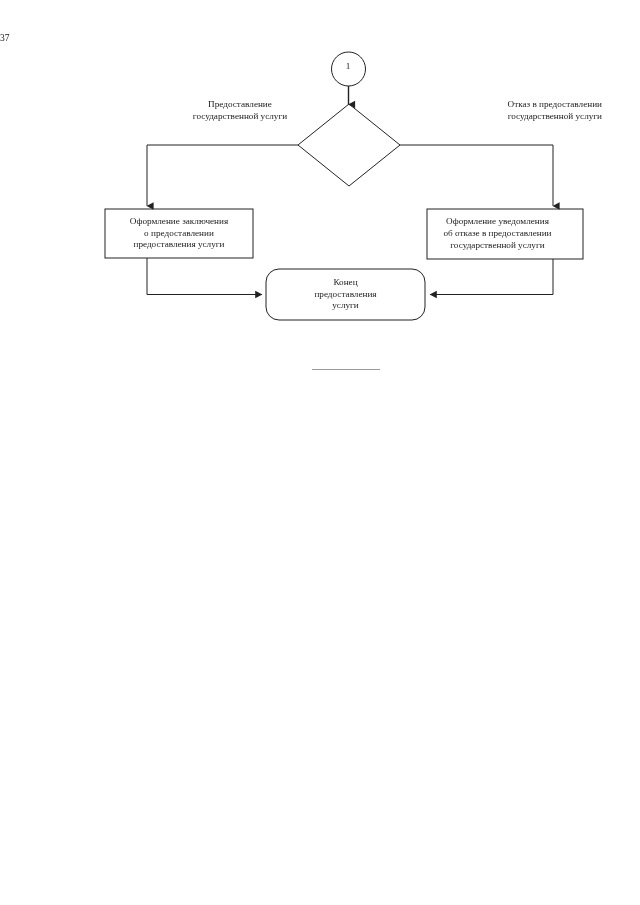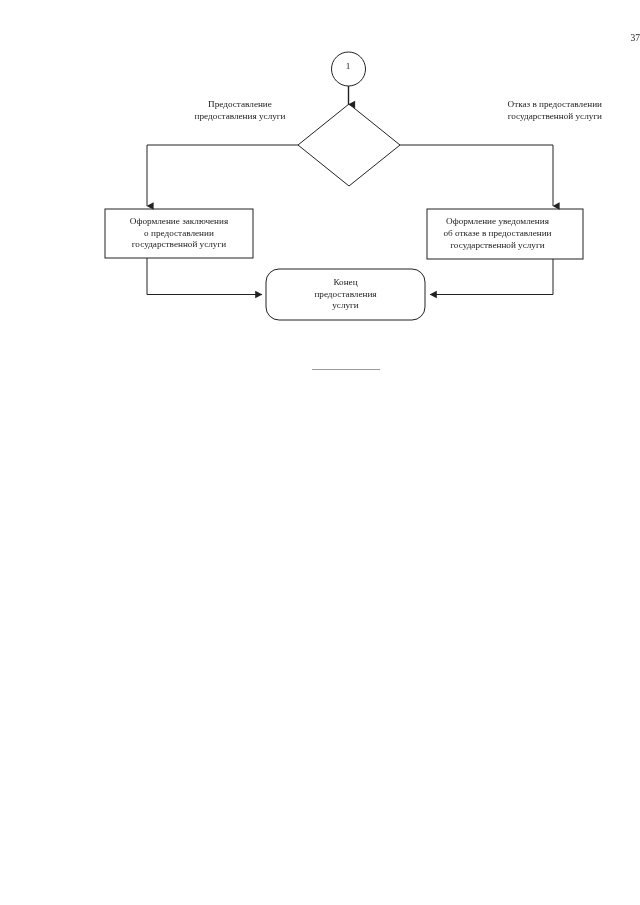--- a/index.html
+++ b/index.html
@@ -44,21 +44,21 @@
     line-height: 1.3;
     font-size: 9.2px;
     color: #1b1b1b;
     white-space: pre-line;
   }
   #page-number {
     position: absolute;
     left: 0;
     top: 33px;
     width: 640px;
-    text-align: right;
+    text-align: left;
     font-size: 9.5px;
     color: #1b1b1b;
   }
   #connector-label {
     position: absolute;
     left: 331px;
     top: 61px;
     width: 34px;
     text-align: center;
     font-size: 9.2px;
@@ -137,30 +137,30 @@
     <rect x="427" y="209" width="156" height="50" fill="none" stroke="#222222" stroke-width="1"></rect>
 
     <path d="M147,258 L147,294.5 L262,294.5" fill="none" stroke="#222222" stroke-width="1" marker-end="url(#arrow-right)"></path>
 
     <path d="M553,259 L553,294.5 L430,294.5" fill="none" stroke="#222222" stroke-width="1" marker-end="url(#arrow-left)"></path>
 
     <rect x="266" y="269" width="159" height="51" rx="13" ry="13" fill="none" stroke="#222222" stroke-width="1"></rect>
   </svg>
 
   <div class="edge-label" id="label-left">Предоставление
-предоставления услуги</div>
+государственной услуги</div>
 
   <div class="edge-label" id="label-right">Отказ в предоставлении
 государственной услуги</div>
 
   <div id="connector-label">1</div>
 
   <div class="node-text" id="left-box-text">Оформление заключения
 о предоставлении
-государственной услуги</div>
+предоставления услуги</div>
 
   <div class="node-text" id="right-box-text">Оформление уведомления
 об отказе в предоставлении
 государственной услуги</div>
 
   <div class="node-text" id="terminal-text">Конец
 предоставления
 услуги</div>
 
   <div class="footer-rule"></div>

